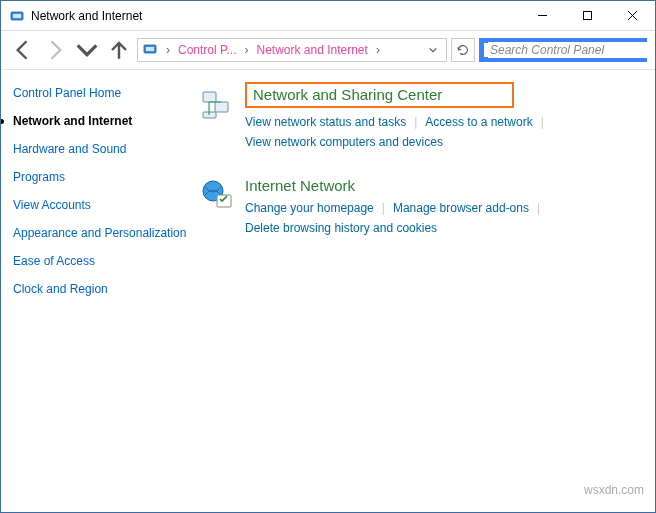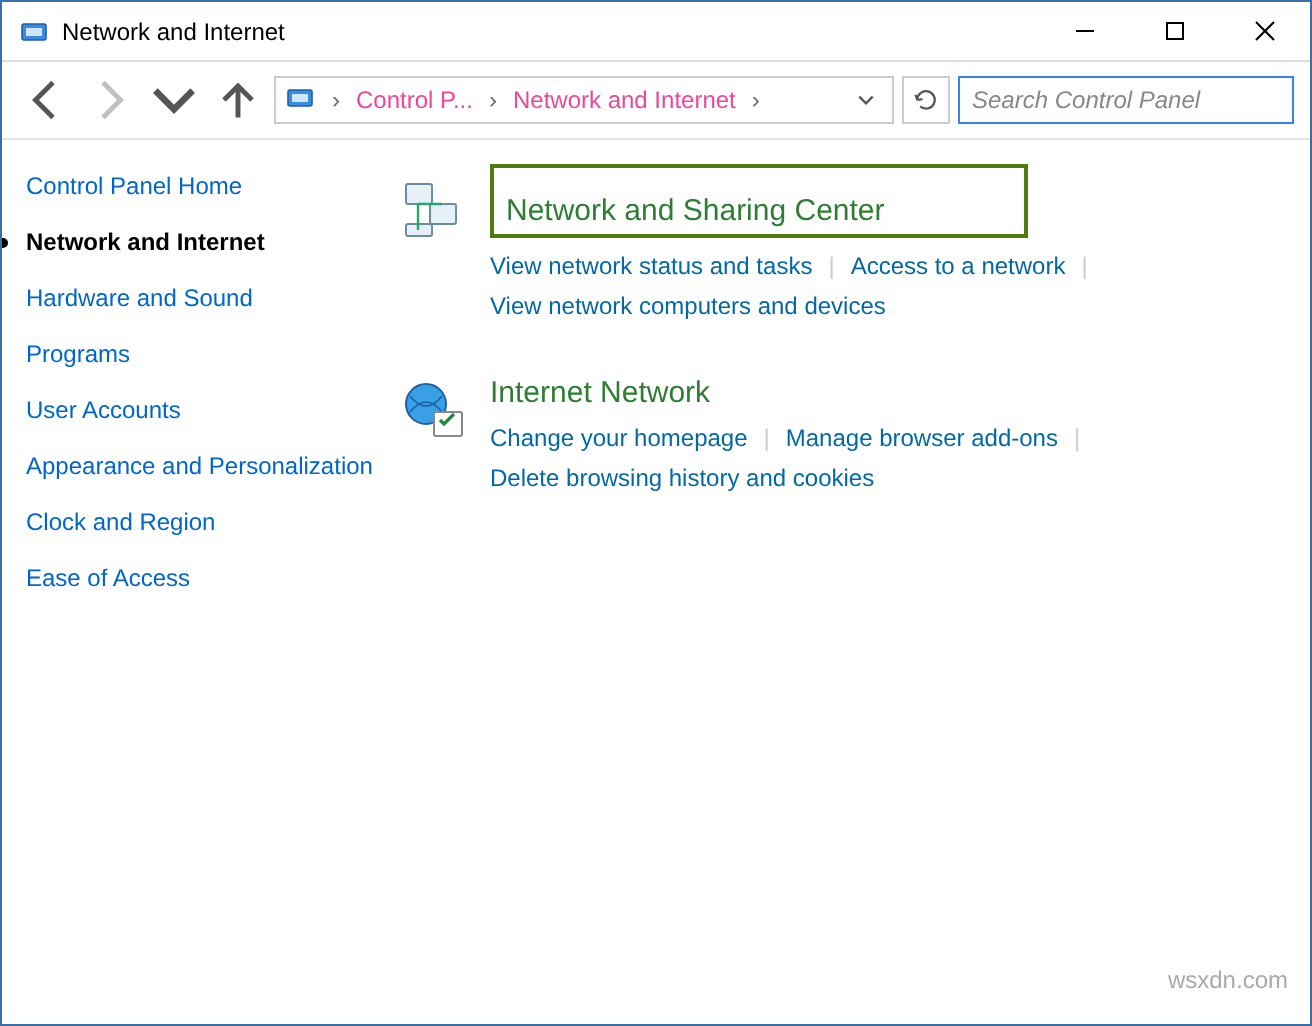--- a/index.html
+++ b/index.html
@@ -78,21 +78,21 @@
     margin-left: auto;
   }
   .refresh-btn {
     width: 24px; height: 24px;
     border: 1px solid #ccc;
     display: flex; align-items: center; justify-content: center;
   }
   .searchbox {
     width: 168px;
     height: 24px;
-    border: 1px solid #3b82f6;
+    border: 5px solid #3b82f6;
     display: flex;
     align-items: center;
     padding: 0 4px;
   }
   .searchbox input {
     flex: 1;
     border: none;
     outline: none;
     font-family: inherit;
     font-size: 12px;
@@ -149,22 +149,22 @@
   .section-body { flex: 1; }
   .section-title {
     color: #2e7d32;
     font-size: 15px;
     font-weight: normal;
     margin: 0 0 4px 0;
     cursor: pointer;
     display: inline-block;
   }
   .section-title.highlighted {
-    border: 2px solid #4d7c0f;
-    padding: 13px 70px 3px 6px;
+    border: 2px solid #f97316;
+    padding: 2px 70px 3px 6px;
     margin-top: -4px;
   }
   .tasks {
     display: flex;
     flex-wrap: wrap;
     gap: 0;
     line-height: 1.7;
   }
   .task-link {
     color: #0369a1;
@@ -274,24 +274,24 @@
   </div>
 </div>
 <div class="hr"></div>
 
 <div class="body">
   <div class="sidebar">
     <a>Control Panel Home</a>
     <a class="current">Network and Internet</a>
     <a>Hardware and Sound</a>
     <a>Programs</a>
-    <a>User Accounts</a>
+    <a>View Accounts</a>
     <a>Appearance and Personalization</a>
+    <a>Ease of Access</a>
     <a>Clock and Region</a>
-    <a>Ease of Access</a>
   </div>
 
   <div class="content">
 
     <div class="section">
       <div class="section-icon">
         <svg viewBox="0 0 32 32">
             <rect x="2" y="4" width="13" height="10" rx="1" fill="#e6eef6" stroke="#6b8ca8"></rect>
             <rect x="14" y="14" width="13" height="10" rx="1" fill="#e6eef6" stroke="#6b8ca8"></rect>
             <rect x="2" y="24" width="13" height="6" rx="1" fill="#e6eef6" stroke="#6b8ca8"></rect>

